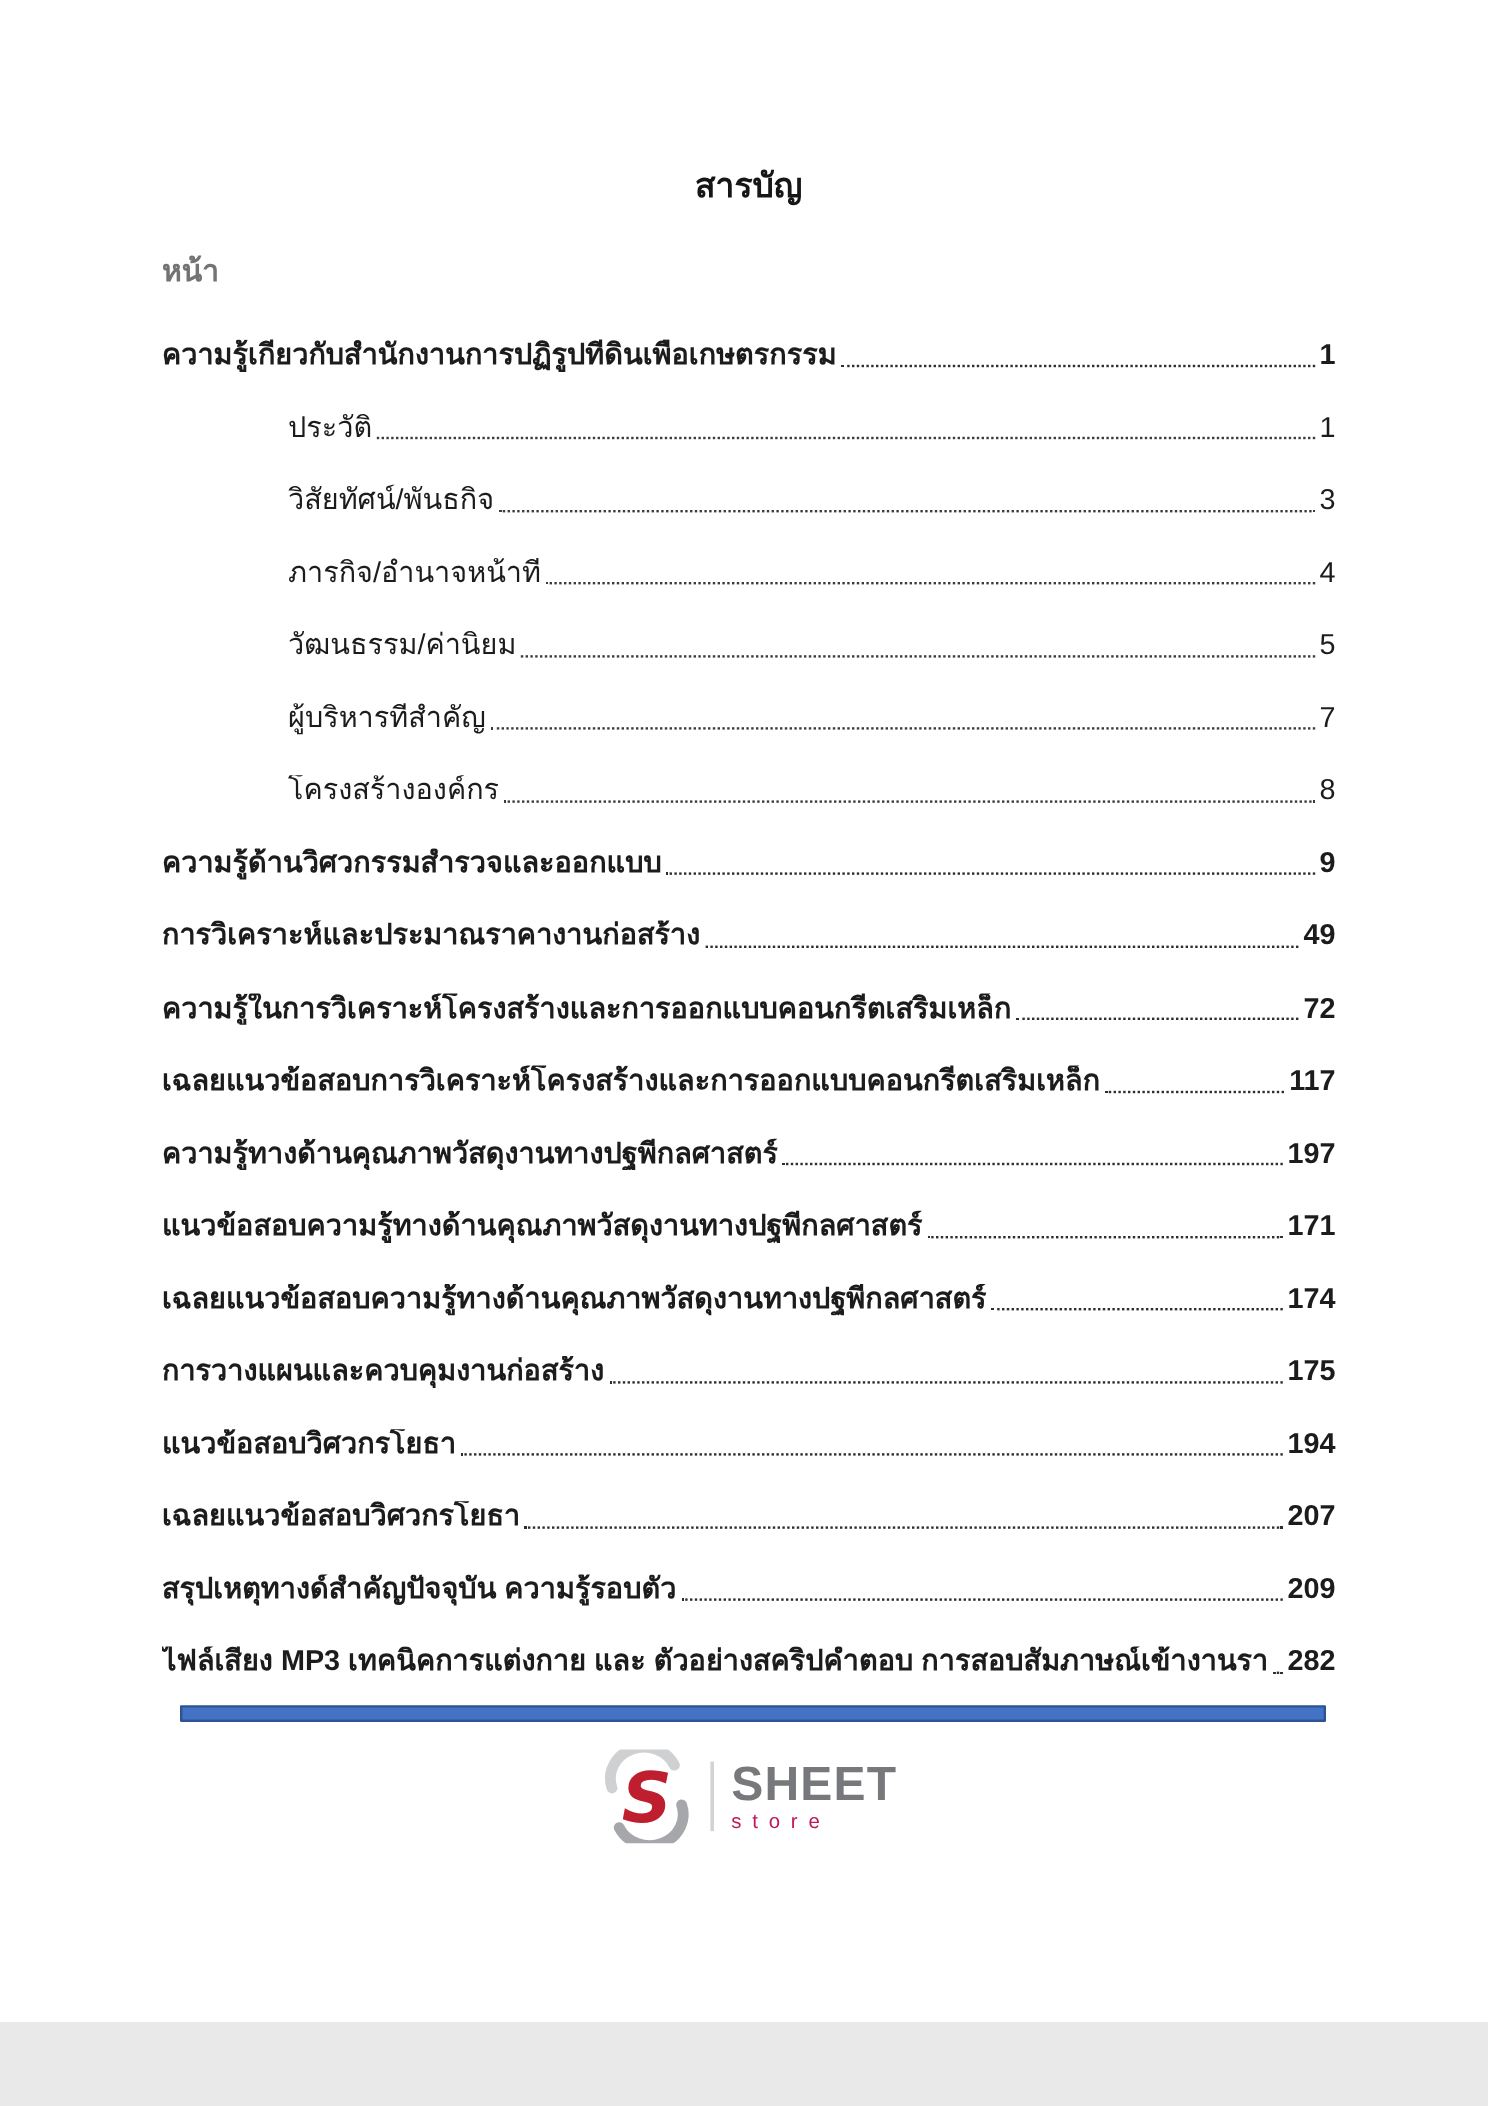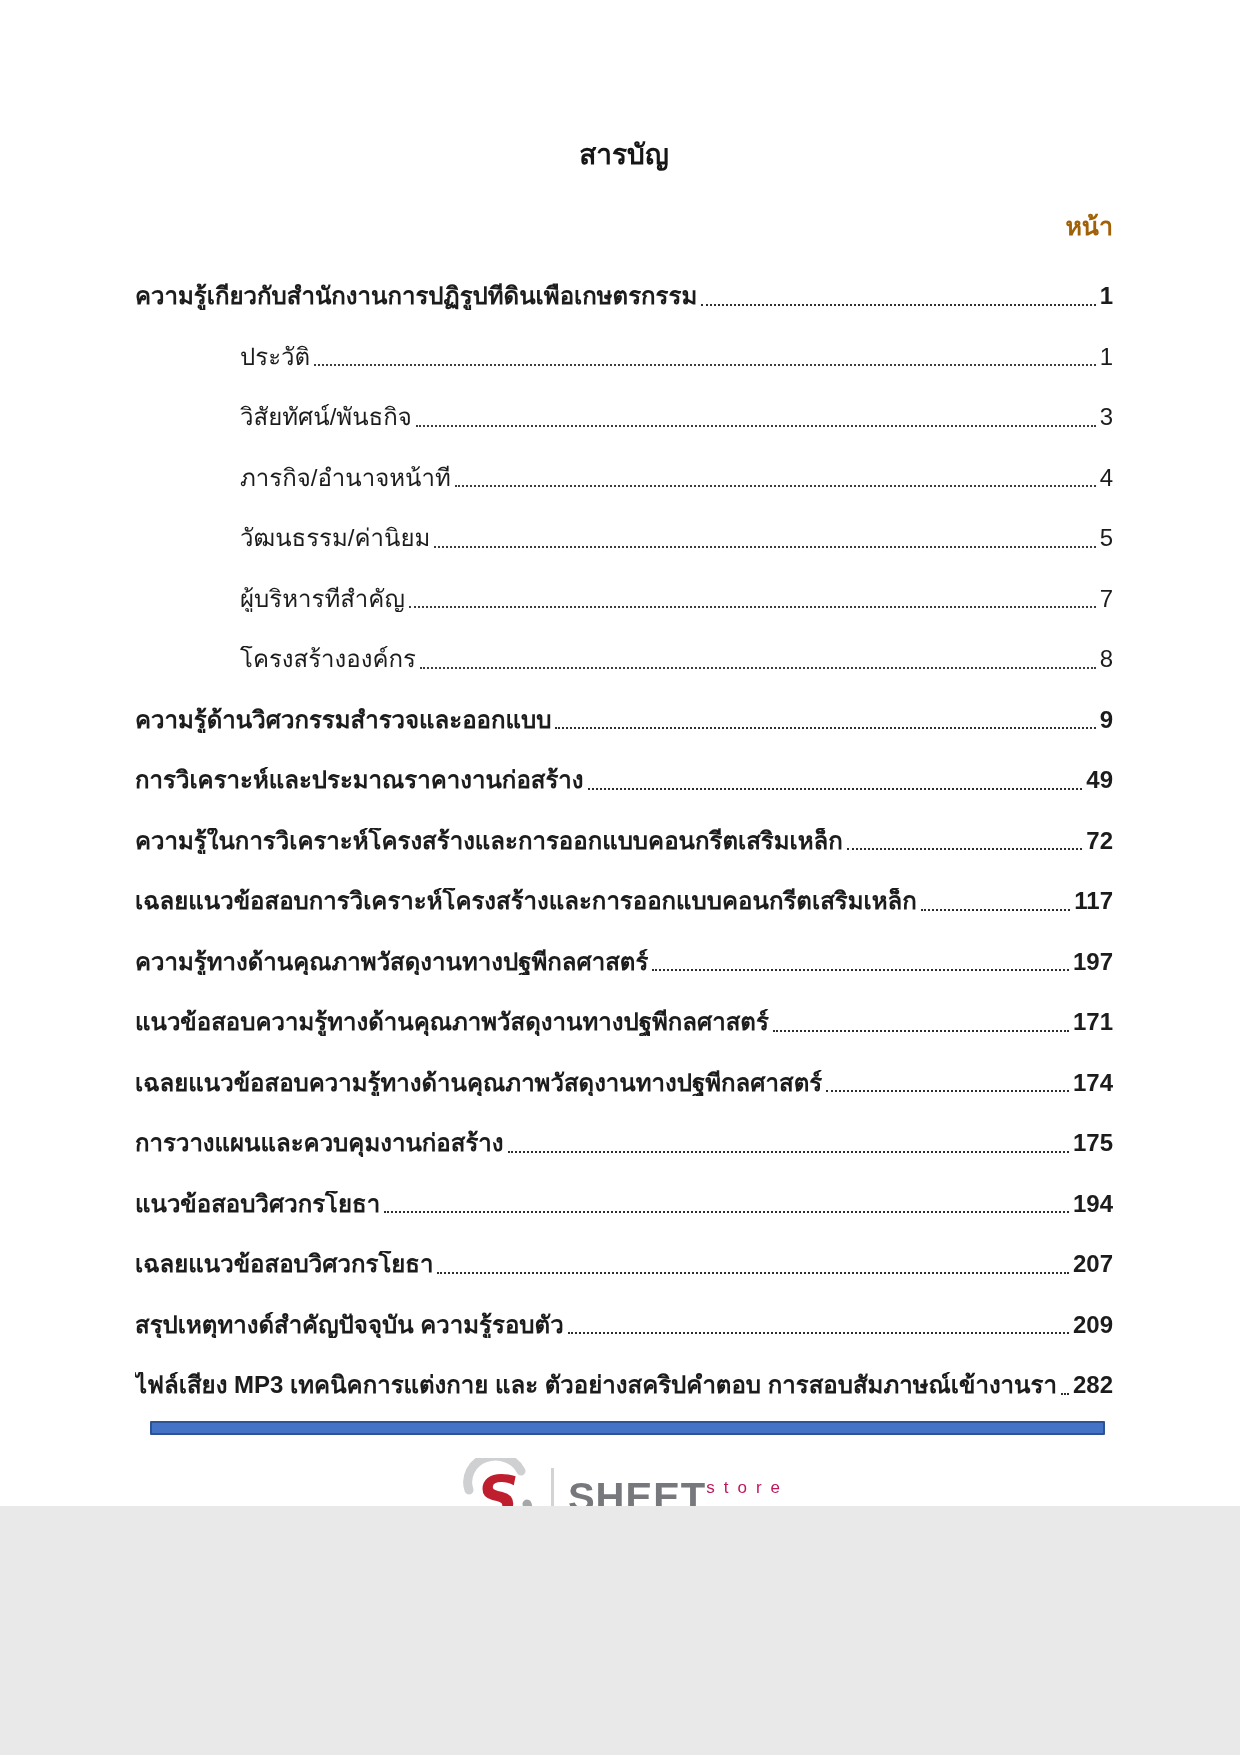--- a/index.html
+++ b/index.html
@@ -1,29 +1,29 @@
 <!DOCTYPE html>
 <html><head>
 <meta charset="utf-8">
 <style>
   html,body{margin:0;padding:0;background:#e9e9e9;}
   .page{
-    width:1240px;height:1506px;position:relative;margin:0 auto;
+    width:1240px;height:1685px;position:relative;margin:0 auto;
     background:#ffffff;overflow:hidden;
     font-family:"Liberation Sans","DejaVu Sans",sans-serif;
     color:#1c1c1c;
   }
   .content{padding:132px 127px 0 135px;box-sizing:border-box;}
   .doc-title{
     margin:0;text-align:center;font-size:28px;font-weight:700;
     line-height:46px;color:#161616;
   }
   .page-col-label{
-    margin-top:24px;text-align:right;font-size:25px;font-weight:700;
-    line-height:48px;color:#a16207;
+    margin-top:24px;text-align:left;font-size:25px;font-weight:700;
+    line-height:48px;color:#737373;
   }
   .toc{margin-top:8px;}
   .row{
     display:flex;align-items:flex-end;height:60.5px;box-sizing:border-box;
     padding-bottom:9px;font-size:24px;font-weight:700;line-height:1.1;
   }
   .row .label{white-space:nowrap;overflow:hidden;flex-shrink:1;}
   .row .leader{
     flex:1;min-width:8px;margin:0 4px;height:0;
     border-bottom:2.4px dotted #2e2e2e;margin-bottom:4px;
@@ -35,21 +35,21 @@
   .footer-bar{
     margin-left:15px;width:951px;height:10px;
     background:#4472C4;border:2px solid #2E5395;border-radius:1px;
   }
   .logo{
     margin-top:16px;display:flex;justify-content:center;align-items:center;
     gap:14px;height:92px;
   }
   .logo-icon{width:78px;height:78px;flex:0 0 auto;}
   .logo-divider{width:3px;height:58px;background:#d2d3d5;}
-  .logo-textblock{display:flex;flex-direction:row;justify-content:flex-start;}
+  .logo-textblock{display:flex;flex-direction:column;justify-content:flex-start;}
   .logo-name{
     font-size:40px;font-weight:700;color:#77787b;letter-spacing:1px;
     line-height:1;
   }
   .logo-sub{
     font-size:17px;color:#be185d;letter-spacing:9px;margin-top:2px;
     line-height:1;
   }
 </style>
 </head>

